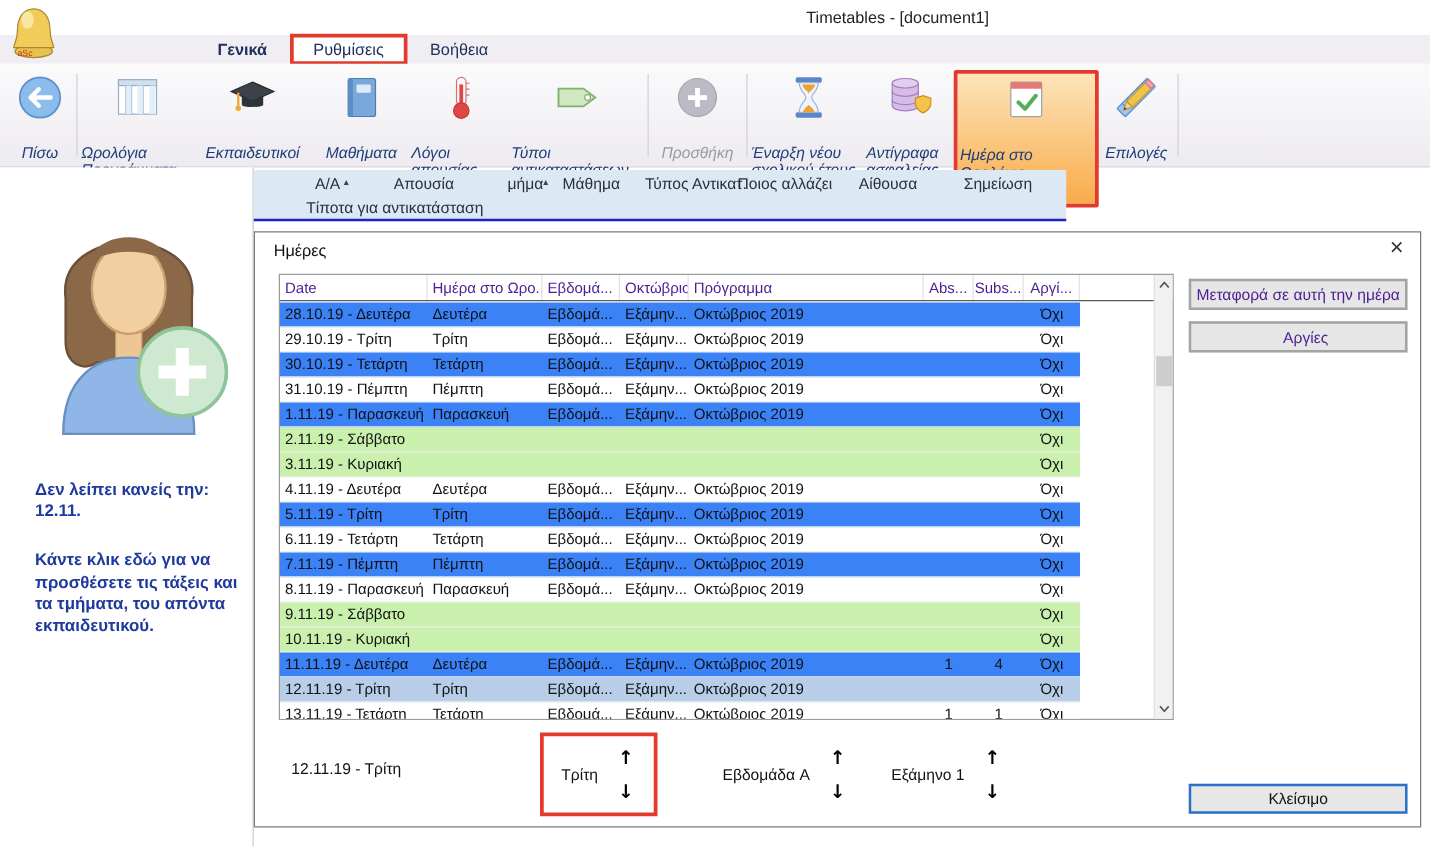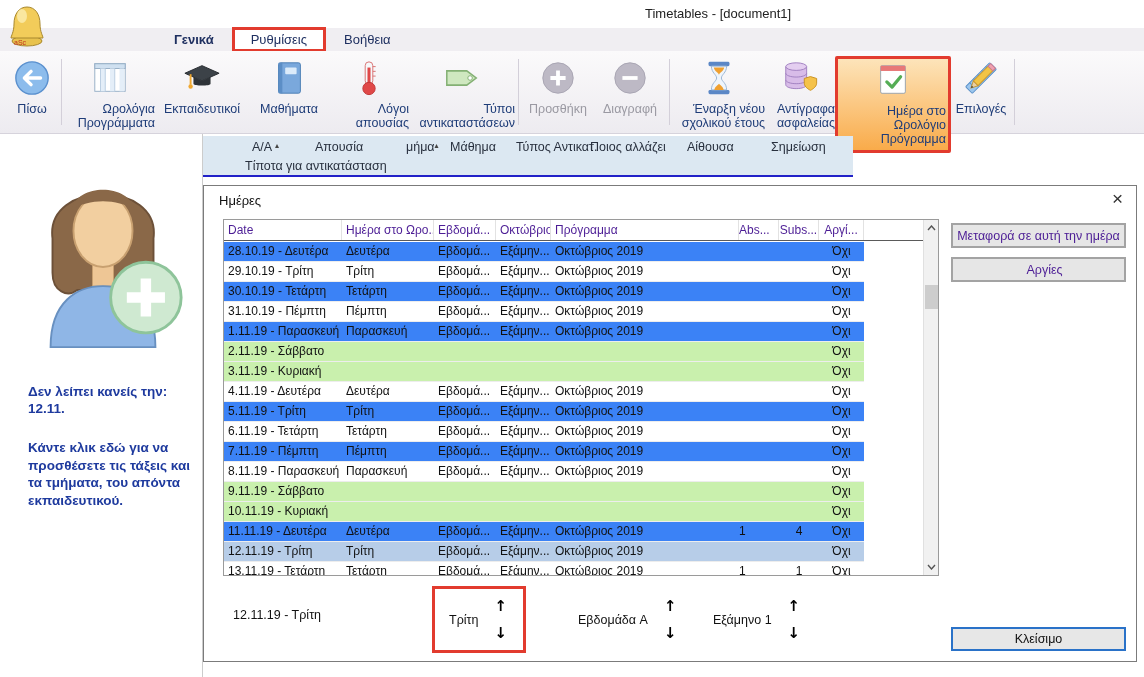--- a/index.html
+++ b/index.html
@@ -15,21 +15,21 @@
   .menu-item { font-size:13px; color:#1e2f60; padding:2px 14px; cursor:default; }
   .menu-item.bold { font-weight:bold; }
   .menu-item.annotated { border:3px solid #e23b2e; background:#ffffff; padding:2px 16px; margin:-3px 4px; }
 
   .app-icon { position:absolute; left:7px; top:3px; width:40px; height:46px; z-index:5; }
 
   
   .ribbon { position:absolute; left:0; top:51px; width:1144px; height:83px; background:linear-gradient(#fbfafb,#edebf0); border-bottom:1px solid #d6d3dc; display:flex; align-items:flex-start; padding:6px 4px 0 6px; }
   .tb-item { display:flex; flex-direction:column; align-items:center; flex:none; padding-top:2px; }
   .tb-item .tb-icon { width:38px; height:38px; display:block; }
-  .tb-label { font-size:12.5px; line-height:1.12; color:#1e3c78; text-align:right; margin-top:5px; }
+  .tb-label { font-size:12.5px; line-height:1.12; color:#1e3c78; text-align:left; margin-top:18px;font-style:italic; }
   .tb-item.disabled .tb-label { color:#9a99a2; }
   .tb-sep { width:1px; height:66px; background:#d3cfd9; margin:2px 3px; flex:none; }
   .tb-item.highlight { background:linear-gradient(#fde4ba,#f9ab4a); border:3px solid #e23b2e; border-radius:2px; padding:2px 2px 4px 2px; margin-top:-1px; }
 
   
   .sidebar { position:absolute; left:0; top:134px; width:203px; height:543px; background:#ffffff; border-right:1px solid #cccccc; }
   .avatar { position:absolute; left:22px; top:10px; width:162px; height:208px; }
   .sb-status { position:absolute; left:28px; top:250px; width:165px; font-size:13.5px; font-weight:bold; color:#1e3a9e; line-height:1.25; }
   .sb-hint { position:absolute; left:28px; top:305px; width:168px; font-size:13.5px; font-weight:bold; color:#1e3a9e; line-height:1.3; }
 
@@ -48,21 +48,21 @@
   .days-table { position:absolute; left:19px; top:33px; width:716px; height:357px; border:1px solid #9a9a9a; background:#ffffff; overflow:hidden; }
   .thead { display:flex; height:21px; border-bottom:1px solid #5a5a5a; background:#ffffff; }
   .th { font-size:12px; color:#4c1d95; line-height:20px; padding-left:4px; border-right:1px solid #e2e2e2; white-space:nowrap; overflow:hidden; }
   .trows { position:absolute; left:0; top:22px; width:640px; }
   .trow { display:flex; width:640px; height:20px; border-bottom:1px solid #ededed; background:#ffffff; }
   .trow.odd { background:#3b82f6; }
   .trow.weekend { background:#c9f0ad; }
   .trow.selected { background:#b7cde8; }
   .tcell { font-size:12px; color:#111; line-height:19px; padding-left:4px; white-space:nowrap; overflow:hidden; }
   .c-date{width:118px}.c-day{width:92px}.c-week{width:62px}.c-period{width:55px}.c-program{width:188px}
-  .c-abs{width:40px;text-align:left;padding-left:0}.c-subs{width:40px;text-align:center;padding-left:0}.c-hol{width:45px;text-align:center;padding-left:0}
+  .c-abs{width:40px;text-align:center;padding-left:0}.c-subs{width:40px;text-align:center;padding-left:0}.c-hol{width:45px;text-align:center;padding-left:0}
   .c-fill{width:61px;border-right:none;}
 
   
   .vscroll { position:absolute; right:0; top:0; width:15px; height:355px; background:#f1f1f1; border-left:1px solid #e0e0e0; }
   .sc-btn { position:absolute; left:0; width:15px; height:16px; display:flex; align-items:center; justify-content:center; }
   .sc-up { top:0; } .sc-down { bottom:0; }
   .sc-thumb { position:absolute; left:1px; top:65px; width:13px; height:24px; background:#cdcdcd; }
 
   
   .side-btn { position:absolute; left:747px; width:175px; height:25px; background:#e6e6e6; border:2px solid #a3a3a3; font-size:12.5px; color:#4c1d95; font-family:"Liberation Sans",sans-serif; }
@@ -169,27 +169,20 @@
     <div class="tb-sep"></div>
 
     <div class="tb-item disabled" style="width:72px">
       <svg class="tb-icon" viewBox="0 0 40 40">
         <circle cx="20" cy="20" r="16" fill="#bdb9c5" stroke="#a8a4b2"></circle>
         <path d="M20 12v16 M12 20h16" stroke="#ffffff" stroke-width="4"></path>
       </svg>
       <span class="tb-label">Προσθήκη</span>
     </div>
 
-    <div class="tb-item disabled" style="width:72px">
-      <svg class="tb-icon" viewBox="0 0 40 40">
-        <circle cx="20" cy="20" r="16" fill="#bdb9c5" stroke="#a8a4b2"></circle>
-        <path d="M12 20h16" stroke="#ffffff" stroke-width="4"></path>
-      </svg>
-      <span class="tb-label">Διαγραφή</span>
-    </div>
 
     <div class="tb-sep"></div>
 
     <div class="tb-item" style="width:92px">
       <svg class="tb-icon" viewBox="0 0 40 40">
         <rect x="9" y="3" width="22" height="4.5" rx="1.5" fill="#5b87c6"></rect>
         <rect x="9" y="32.5" width="22" height="4.5" rx="1.5" fill="#5b87c6"></rect>
         <path d="M12 7.5h16c0 7-5.5 9-5.5 12.5S28 25 28 32.5H12c0-7.5 5.5-9 5.5-12.5S12 14.5 12 7.5z" fill="#eef4fb" stroke="#98b4d4"></path>
         <path d="M14.5 9h11c-1 4.5-5.5 5.5-5.5 8 0-2.5-4.5-3.5-5.5-8z" fill="#f0a030"></path>
         <path d="M20 26c1 1.5 4 2.5 5 6.5H15c1-4 4-5 5-6.5z" fill="#f0a030"></path>

